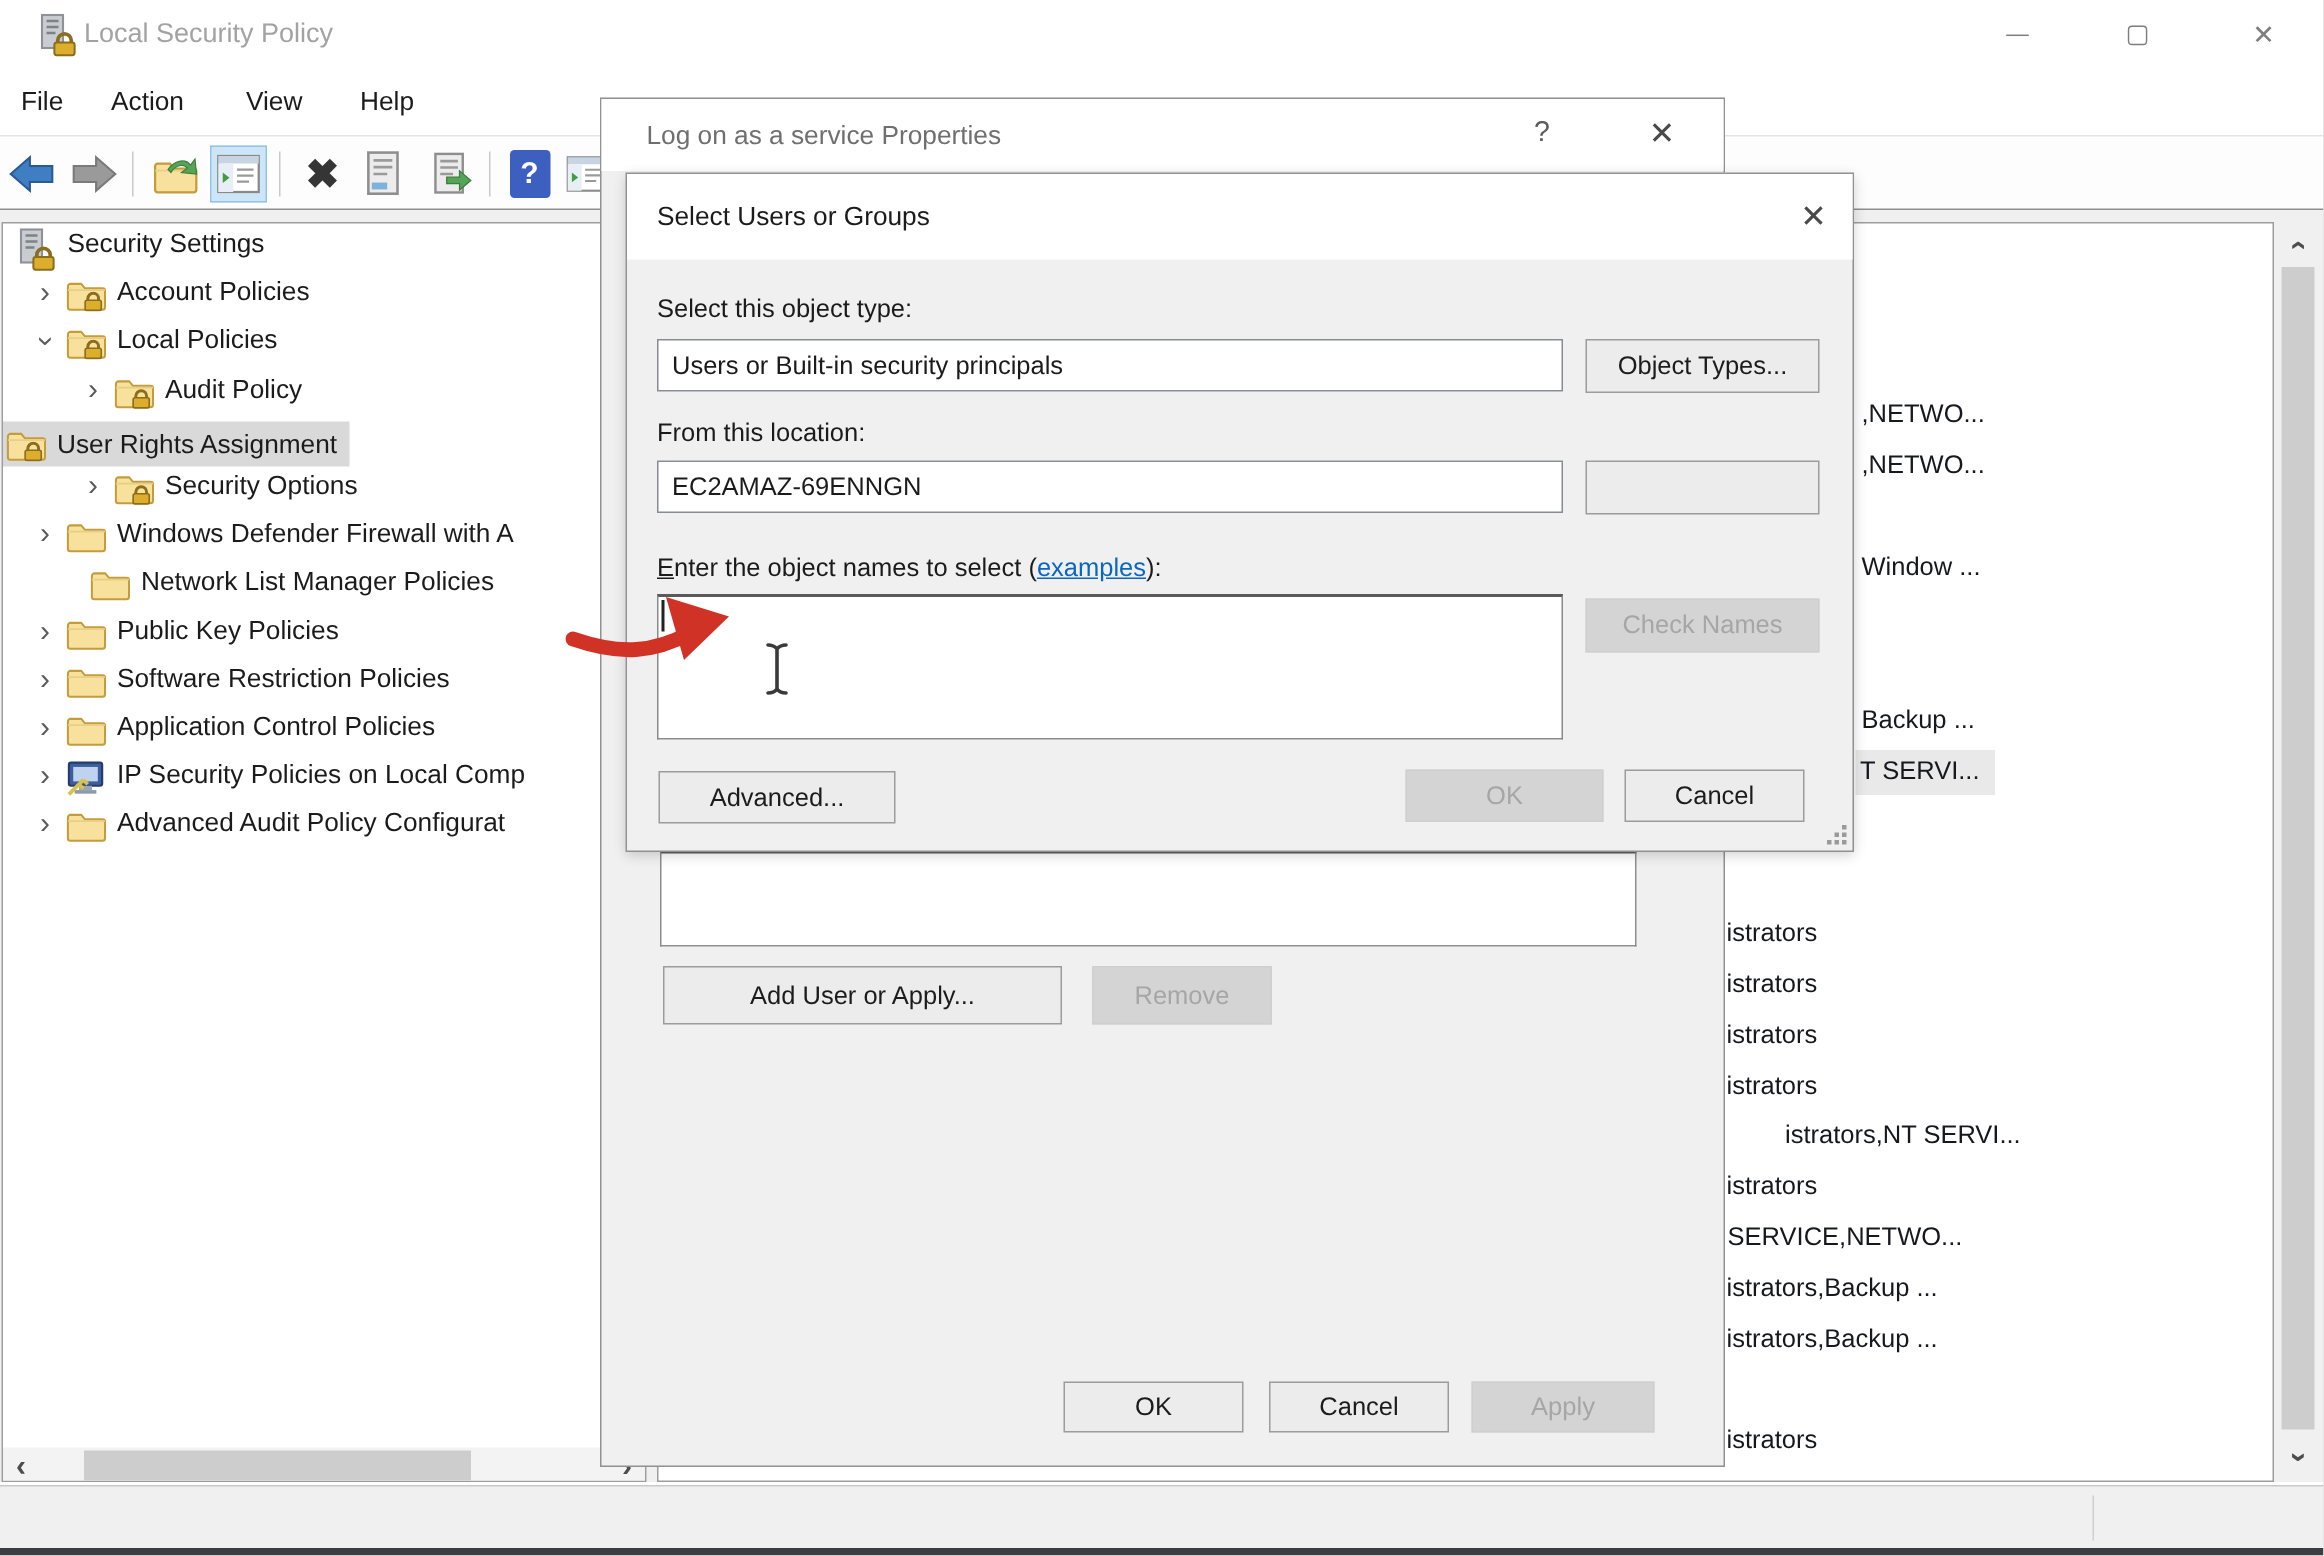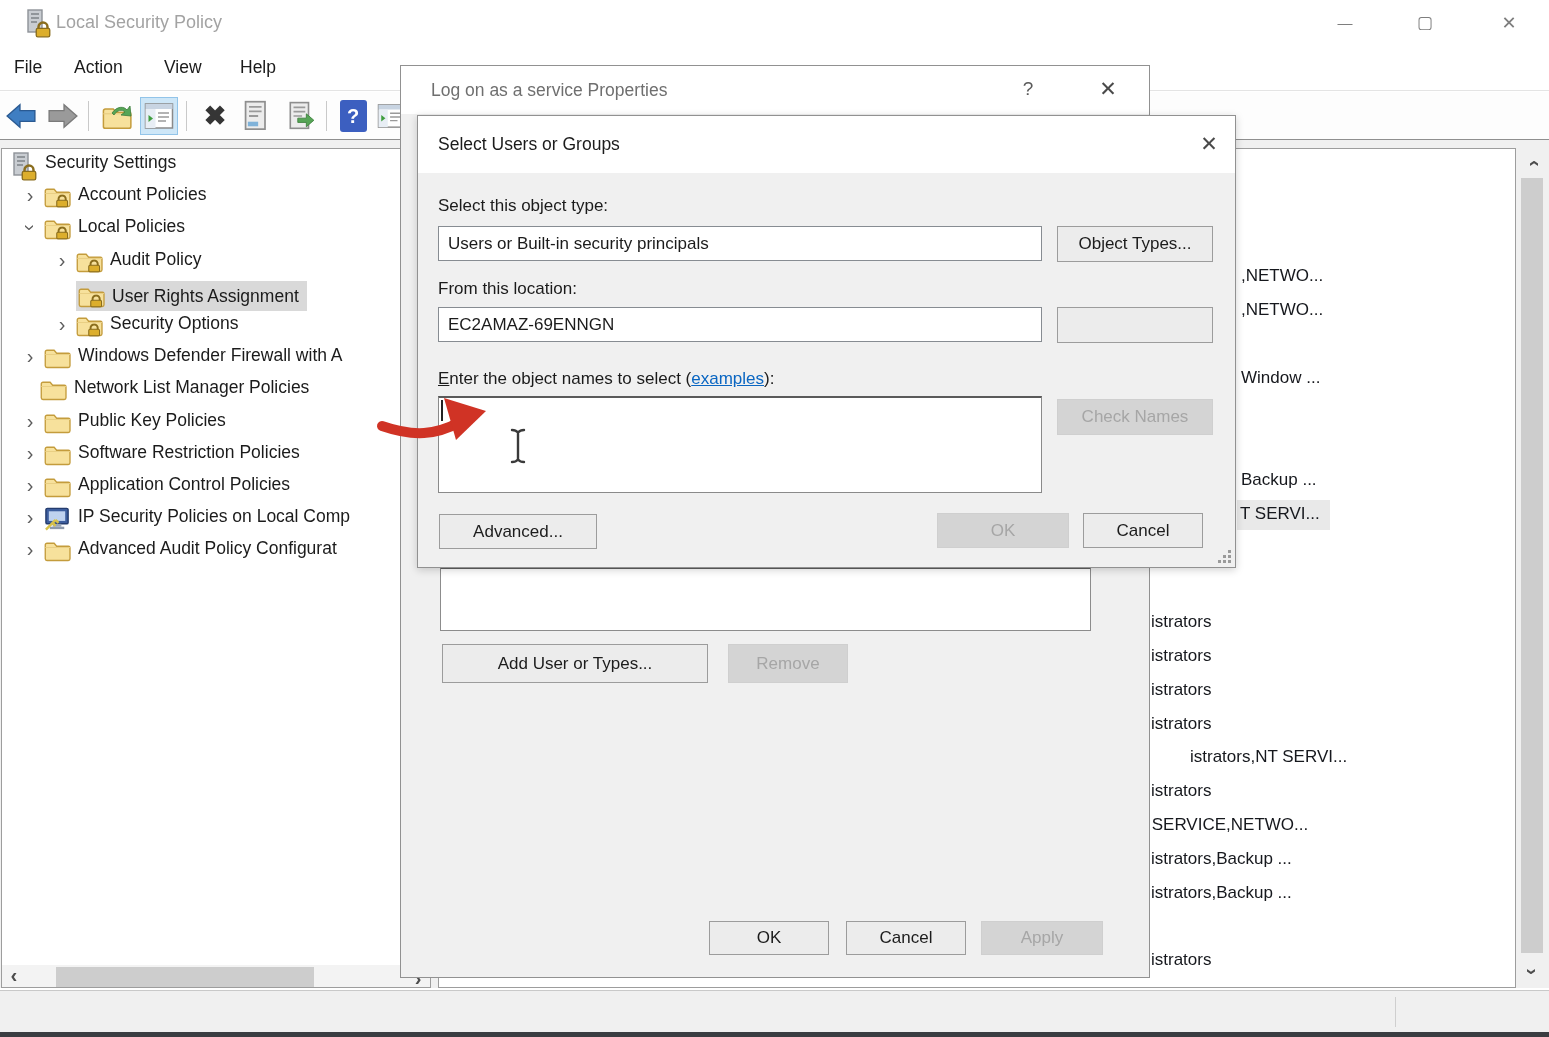--- a/index.html
+++ b/index.html
@@ -196,21 +196,21 @@
         <span class="tlabel">Local Policies</span>
       </div>
       <div class="trow" style="top:100px;padding-left:46px">
         <span class="chev">›</span>
         <svg class="ticon" width="27" height="24" viewBox="0 0 32 28">
             <use href="#sym-folder" y="1"></use>
             <use href="#sym-lock" x="13" y="12" width="17" height="16"></use>
           </svg>
         <span class="tlabel">Audit Policy</span>
       </div>
-      <div class="trow" style="top:132px;padding-left:74px">
+      <div class="trow" style="top:132px;">
         <span class="selwrap">
           <svg class="ticon" width="27" height="24" viewBox="0 0 32 28">
               <use href="#sym-folder" y="1"></use>
               <use href="#sym-lock" x="13" y="12" width="17" height="16"></use>
             </svg>
           <span class="tlabel">User Rights Assignment</span>
         </span>
       </div>
       <div class="trow" style="top:164px;padding-left:46px">
         <span class="chev">›</span>
@@ -220,21 +220,21 @@
           </svg>
         <span class="tlabel">Security Options</span>
       </div>
       <div class="trow" style="top:196px;padding-left:14px">
         <span class="chev">›</span>
         <svg class="ticon" width="27" height="24" viewBox="0 0 32 28">
             <use href="#sym-folder" y="1"></use>
           </svg>
         <span class="tlabel">Windows Defender Firewall with A</span>
       </div>
-      <div class="trow" style="top:228px;padding-left:10px">
+      <div class="trow" style="top:228px;padding-left:30px">
         <span class="chev"> </span>
         <svg class="ticon" width="27" height="24" viewBox="0 0 32 28">
             <use href="#sym-folder" y="1"></use>
           </svg>
         <span class="tlabel">Network List Manager Policies</span>
       </div>
       <div class="trow" style="top:261px;padding-left:14px">
         <span class="chev">›</span>
         <svg class="ticon" width="27" height="24" viewBox="0 0 32 28">
             <use href="#sym-folder" y="1"></use>
@@ -308,21 +308,21 @@
   </div>
   <div class="bottom-strip"></div>
 
   <div class="dialog" style="left:400px;top:65px;width:750px;height:913px">
     <div class="dlg-titlebar" style="height:48px">
       <span class="dlg-title" style="position:absolute;left:30px;top:14px;color:#6f6f6f">Log on as a service Properties</span>
       <span class="dlg-x" style="left:612px;top:12px;width:30px;color:#5a5a5a;font-size:19px">?</span>
       <span class="dlg-x" style="left:692px;top:11px;width:30px">✕</span>
     </div>
     <div class="listbox" style="left:39px;top:501px;width:651px;height:64px"></div>
-    <button class="btn" style="left:41px;top:578px;width:266px;height:39px">Add User or Types...</button>
+    <button class="btn" style="left:41px;top:578px;width:266px;height:39px">Add User or Apply...</button>
     <button class="btn disabled" style="left:327px;top:578px;width:120px;height:39px">Remove</button>
     <button class="btn" style="left:308px;top:855px;width:120px;height:34px">OK</button>
     <button class="btn" style="left:445px;top:855px;width:120px;height:34px">Cancel</button>
     <button class="btn disabled" style="left:580px;top:855px;width:122px;height:34px">Apply</button>
   </div>
 
   <div class="dialog" style="left:417px;top:115px;width:819px;height:453px;box-shadow:0 2px 8px rgba(0,0,0,0.18)">
     <div class="dlg-titlebar" style="height:57px">
       <span class="dlg-title" style="position:absolute;left:20px;top:18px;color:#1b1b1b">Select Users or Groups</span>
       <span class="dlg-x" style="left:776px;top:16px;width:30px">✕</span>

